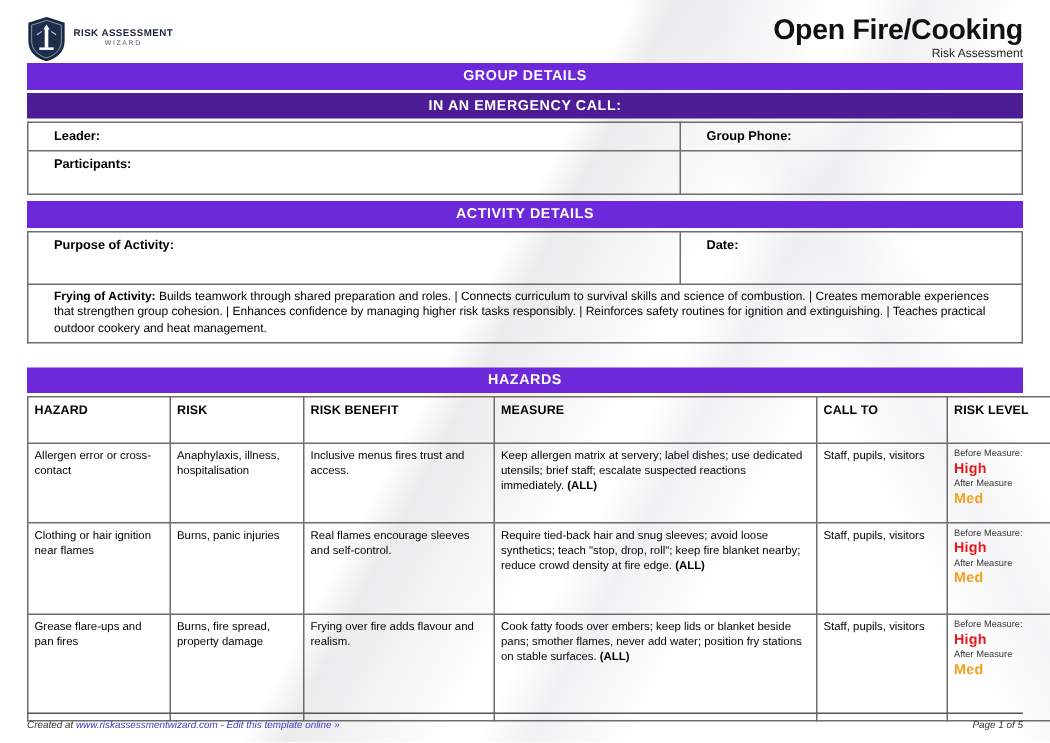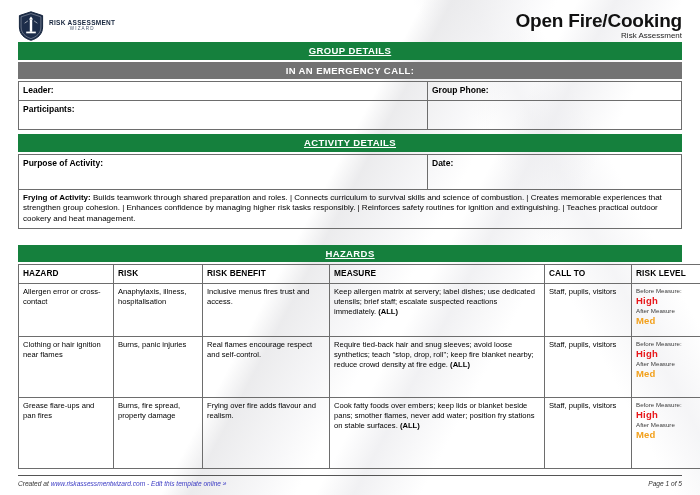--- a/index.html
+++ b/index.html
@@ -85,34 +85,34 @@
   
   .bar {
     color: #ffffff;
     font-weight: bold;
     font-size: 9.5px;
     letter-spacing: 0.4px;
     text-align: center;
     padding: 4px 0 4px;
     line-height: 1;
   }
-  .bar-black { background: #15803d; text-decoration: underline; }
-  .bar-red   { background: #737373; margin-top: 2px; }
+  .bar-black { background: #6d28d9; }
+  .bar-red   { background: #4c1d95; margin-top: 2px; }
 
   
   .ftable {
     width: 100%;
     border-collapse: collapse;
     table-layout: fixed;
     margin-top: 2px;
   }
   .ftable td {
     border: 1px solid #6d6d6d;
     vertical-align: top;
-    padding: 3px 4px;
+    padding: 3px 17px;
     font-size: 8px;
     background: transparent;
   }
   .lbl { font-weight: bold; font-size: 8.5px; }
   .h-leader td { height: 12px; }
   .h-participants td { height: 22px; }
   .h-purpose td { height: 28px; }
 
   .benefit-cell {
     line-height: 1.35;
@@ -133,21 +133,21 @@
     vertical-align: top;
     text-align: left;
     padding: 3px 4px;
     font-size: 7.6px;
     line-height: 1.32;
   }
   .htable th {
     font-weight: bold;
     font-size: 8.3px;
     padding-top: 3px;
-    padding-bottom: 4px;
+    padding-bottom: 16px;
     letter-spacing: 0.1px;
   }
   .col-hazard  { width: 86px; }
   .col-risk    { width: 80px; }
   .col-benefit { width: 118px; margin-top: 28px; }
   .col-measure { width: 206px; }
   .col-riskto  { width: 78px; }
   .col-level   { width: 96px; }
 
   .measure-all { font-weight: bold; }
@@ -296,21 +296,21 @@
           <div class="lvl-label">Before Measure:</div>
           <div class="lvl-value lvl-high">High</div>
           <div class="lvl-label">After Measure</div>
           <div class="lvl-value lvl-med">Med</div>
         </td>
       </tr>
 
       <tr class="row-tall">
         <td>Clothing or hair ignition near flames</td>
         <td>Burns, panic injuries</td>
-        <td>Real flames encourage respect and self-control.</td>
+        <td>Real flames encourage sleeves and self-control.</td>
         <td>
           <span>Require tied-back hair and snug sleeves; avoid loose synthetics; teach "stop, drop, roll"; keep fire blanket nearby; reduce crowd density at fire edge.</span>
           <span class="measure-all">(ALL)</span>
         </td>
         <td>Staff, pupils, visitors</td>
         <td class="level-cell">
           <div class="lvl-label">Before Measure:</div>
           <div class="lvl-value lvl-high">High</div>
           <div class="lvl-label">After Measure</div>
           <div class="lvl-value lvl-med">Med</div>

